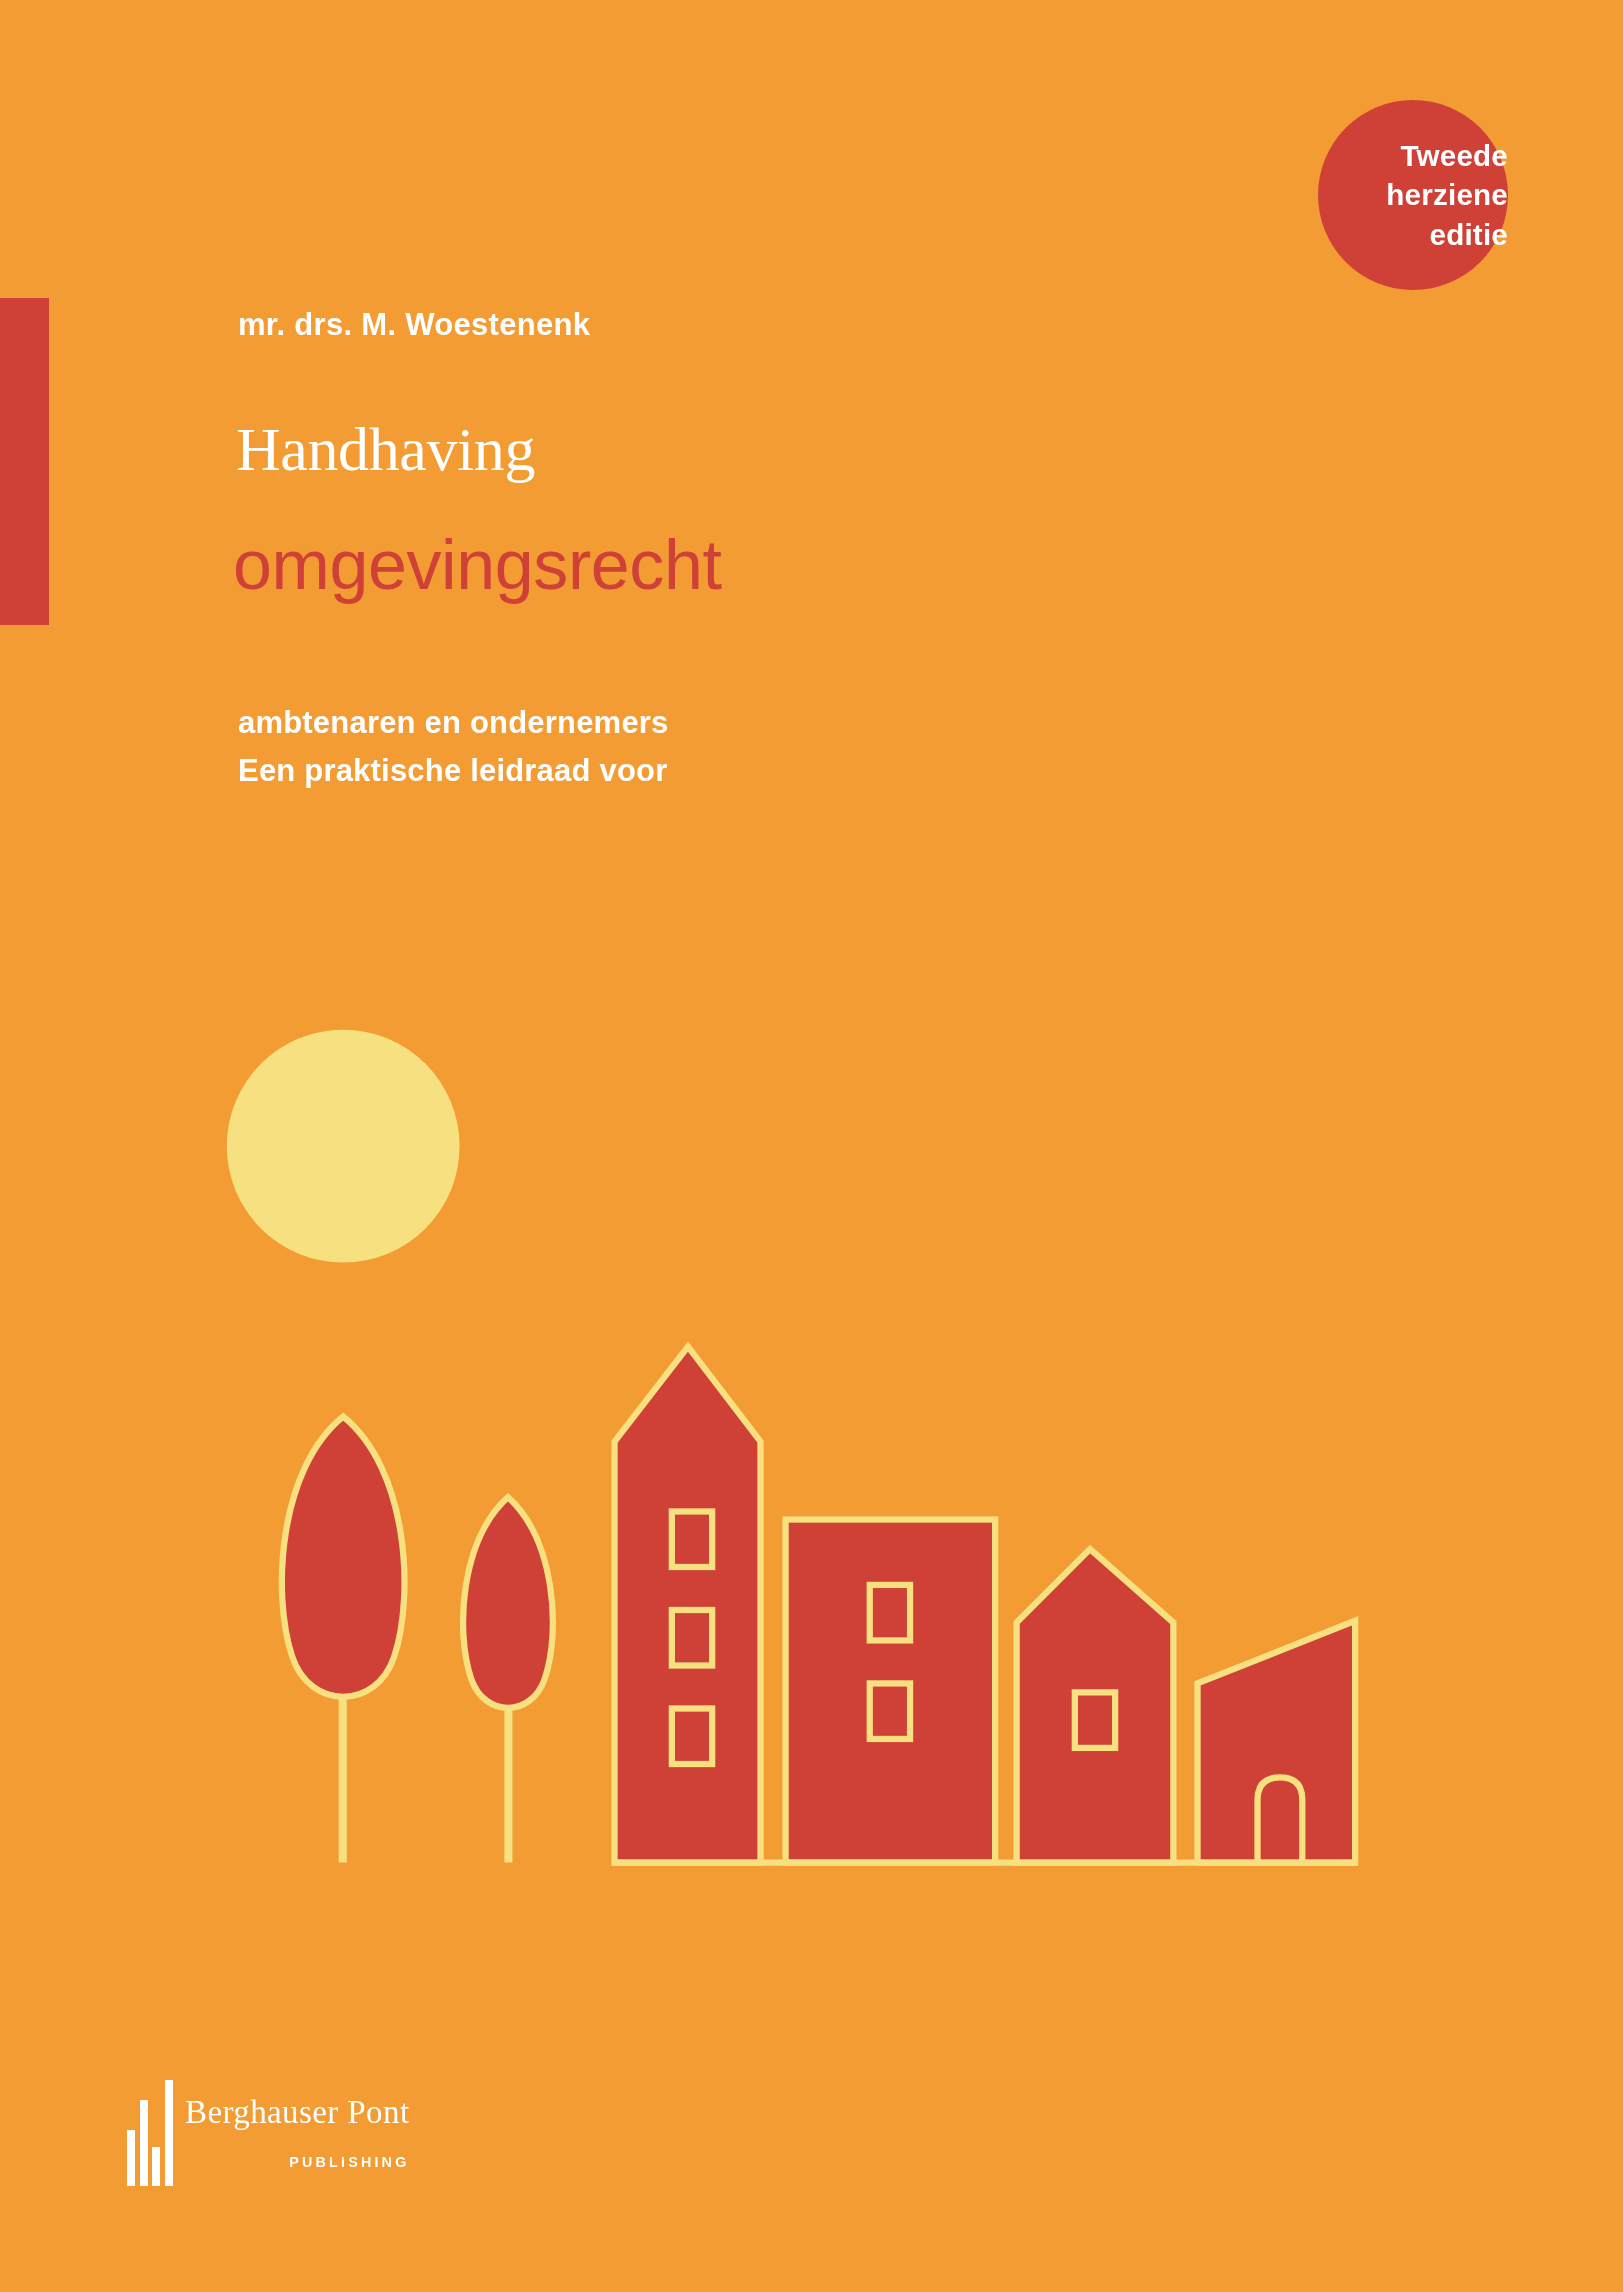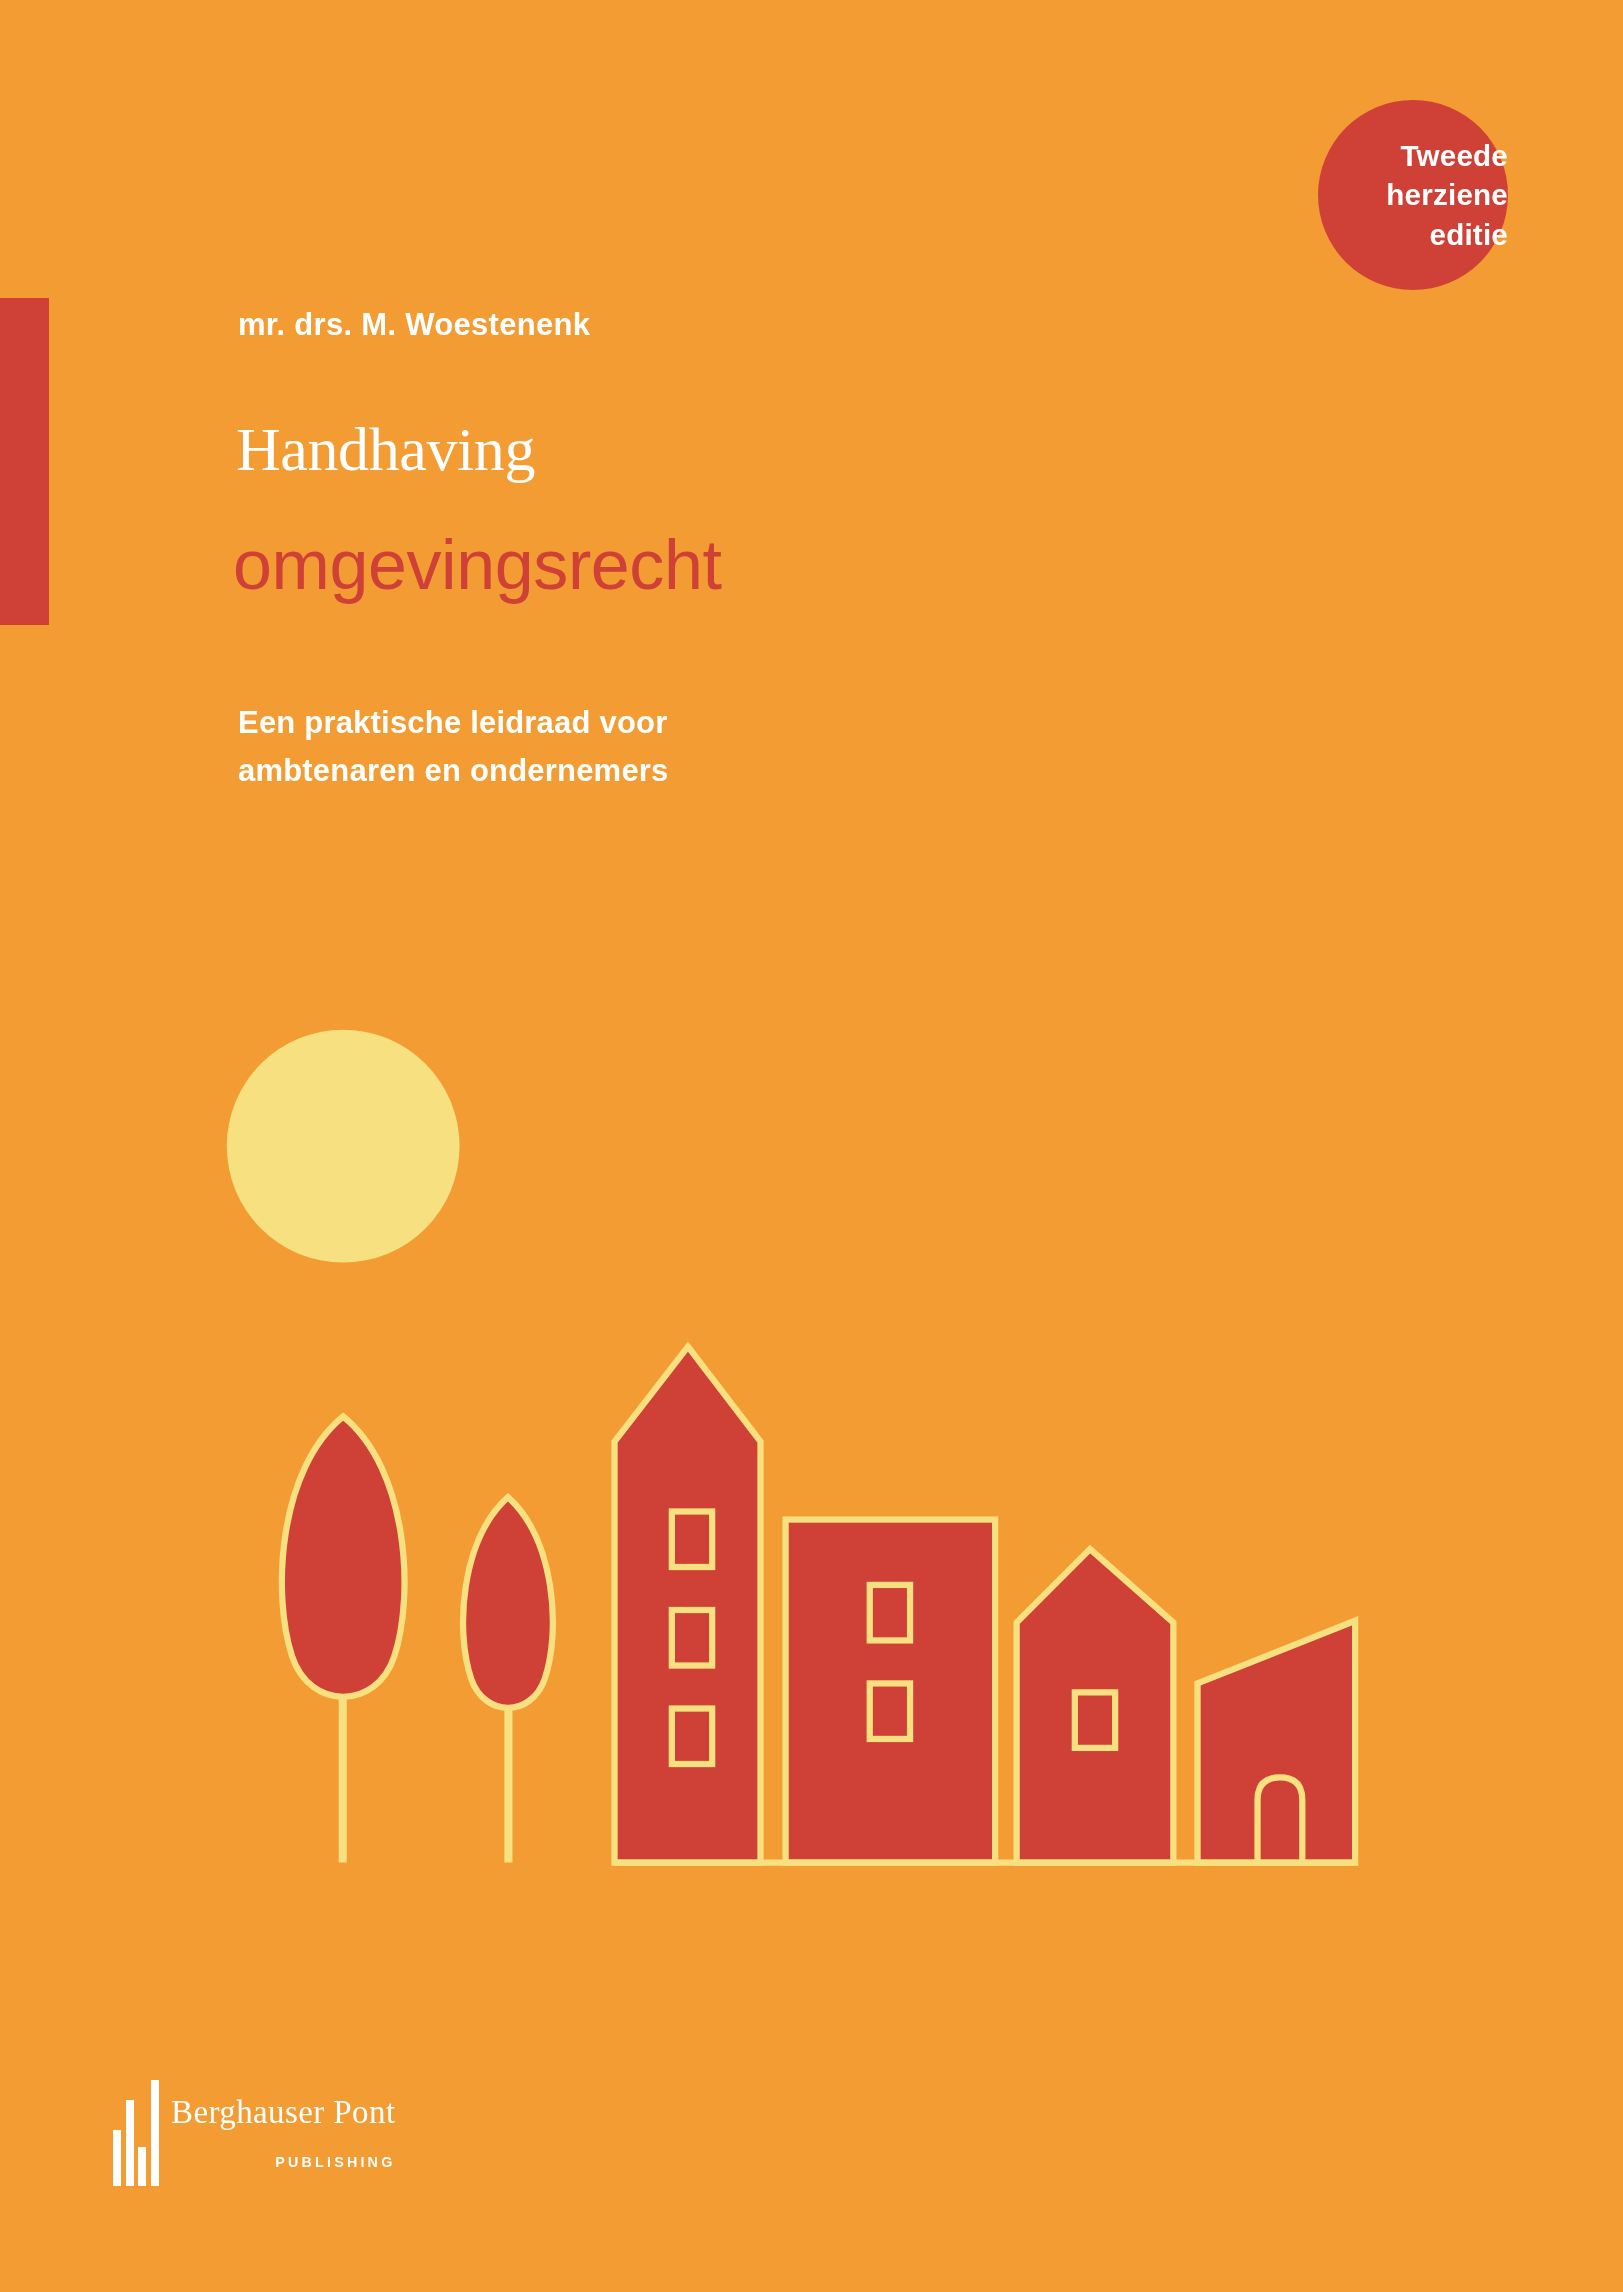--- a/index.html
+++ b/index.html
@@ -96,21 +96,21 @@
     position: absolute;
     left: 0;
     top: 967px;
     width: 1624px;
     height: 1003px;
   }
 
   
   .logo {
     position: absolute;
-    left: 113px;
+    left: 127px;
     bottom: 107px;
     display: flex;
     align-items: flex-end;
     gap: 12.5px;
   }
   .logo-mark {
     display: flex;
     align-items: flex-end;
     gap: 4.5px;
     height: 106px;
@@ -151,22 +151,22 @@
     <span>herziene</span>
     <span>editie</span>
   </div>
 
   <div class="author">mr. drs. M. Woestenenk</div>
 
   <div class="title-main">Handhaving</div>
   <div class="title-sub">omgevingsrecht</div>
 
   <div class="subtitle">
+    <div>ambtenaren en ondernemers</div>
     <div>Een praktische leidraad voor</div>
-    <div>ambtenaren en ondernemers</div>
   </div>
 
   <svg class="illustration" viewBox="0 0 1813 1120">
 
     <circle cx="383" cy="200" r="130" fill="#f7e07f"></circle>
 
     <rect x="376" y="1200" width="0" height="0" fill="none"></rect>
     <g>
       <rect x="378" y="680" width="9" height="320" fill="#f7e07f"></rect>
       <path d="M383 502 C 455 560, 463 700, 440 770 C 420 830, 346 830, 326 770 C 303 700, 311 560, 383 502 Z" fill="#cf4037" stroke="#f7e07f" stroke-width="7"></path>

